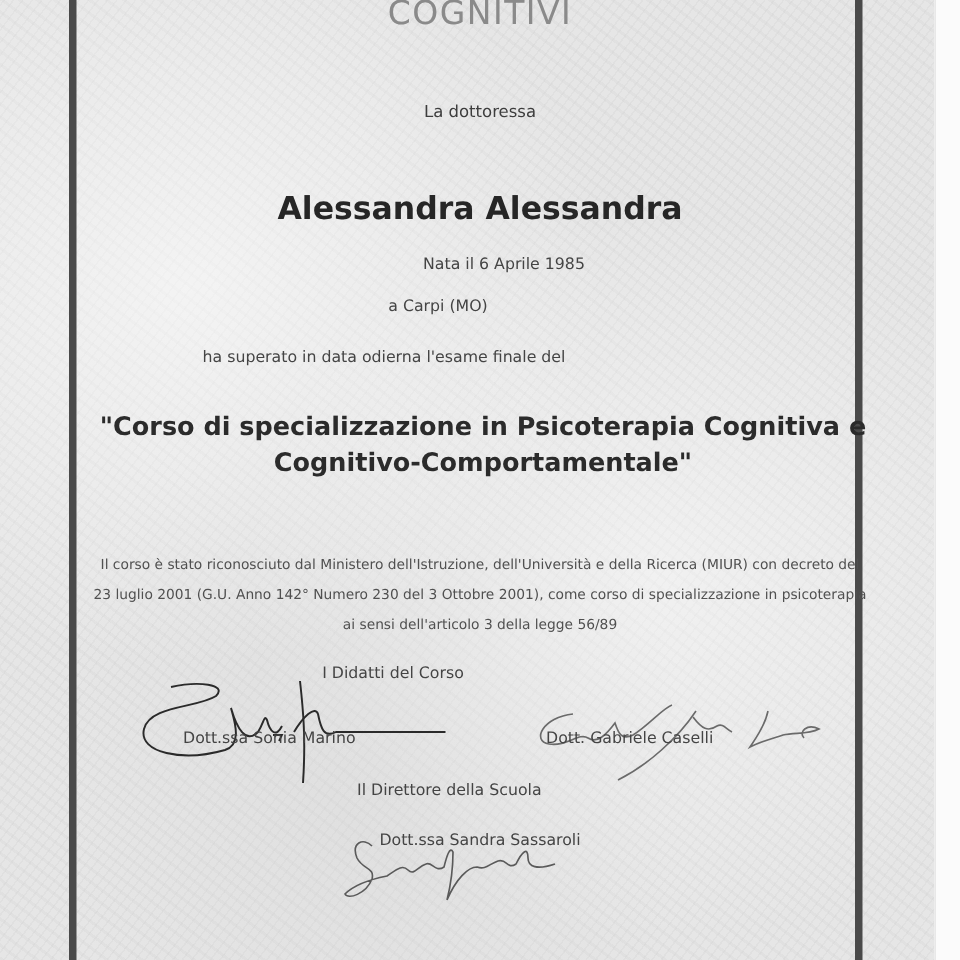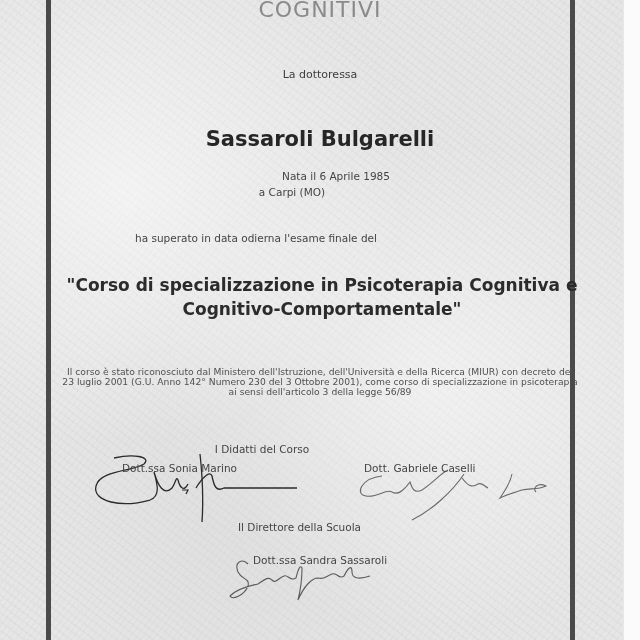--- a/index.html
+++ b/index.html
@@ -69,55 +69,56 @@
       font-size: 21px;
       font-weight: bold;
       color: #262626;
       width: 640px;
     }
     .small {
       font-size: 10.5px;
       color: #444;
     }
     .born { top: 157px; width: 640px; padding-left: 16px; }
-    .city { top: 173px; width: 584px; }
+    .city { top: 185px; width: 584px; }
     .passed { top: 219px; width: 512px; }
 
     .course {
       top: 260px;
       left: 52px;
       width: 540px;
       font-size: 17px;
       font-weight: bold;
       color: #2b2b2b;
       white-space: normal;
       line-height: 24px;
     }
     .recognition {
       top: 354px;
       left: 60px;
       width: 520px;
       font-size: 9.2px;
       color: #505050;
       white-space: normal;
-      line-height: 10px;
+      line-height: 20px;
       text-align: center;
     }
     .teachers-label {
       top: 430px;
       left: 0;
       width: 524px;
       font-size: 10.5px;
       color: #444;
     }
     .sig-name {
       position: absolute;
       font-size: 10.5px;
       color: #444;
       white-space: nowrap;
+      margin-top: 24px;
     }
     .sig-marino { left: 122px; top: 462px; }
     .sig-caselli { left: 364px; top: 462px; }
     .director-label { top: 508px; left: 238px; width: auto; font-size: 10.5px; color: #444; }
     .director-name { top: 541px; left: 0; width: 640px; font-size: 10.5px; color: #444; }
 
     .signature {
       position: absolute;
       pointer-events: none;
     }
@@ -127,21 +128,21 @@
 
 <div class="paper"></div>
 <div class="right-strip"></div>
 <div class="frame-line frame-left"></div>
 <div class="frame-line frame-right"></div>
 
 <div class="text header-word">COGNITIVI</div>
 
 <div class="text title-label" style="width:640px;">La dottoressa</div>
 
-<div class="text name">Sassaroli Bulgarelli</div>
+<div class="text name">Alessandra Alessandra</div>
 
 <div class="text small born">Nata il 6 Aprile 1985</div>
 <div class="text small city">a Carpi (MO)</div>
 <div class="text small passed">ha superato in data odierna l'esame finale del</div>
 
 <div class="text course">"Corso di specializzazione in Psicoterapia Cognitiva e Cognitivo-Comportamentale"</div>
 
 <div class="text recognition">Il corso è stato riconosciuto dal Ministero dell'Istruzione, dell'Università e della Ricerca (MIUR) con decreto del 23 luglio 2001 (G.U. Anno 142° Numero 230 del 3 Ottobre 2001), come corso di specializzazione in psicoterapia ai sensi dell'articolo 3 della legge 56/89</div>
 
 <div class="text teachers-label">I Didatti del Corso</div>

